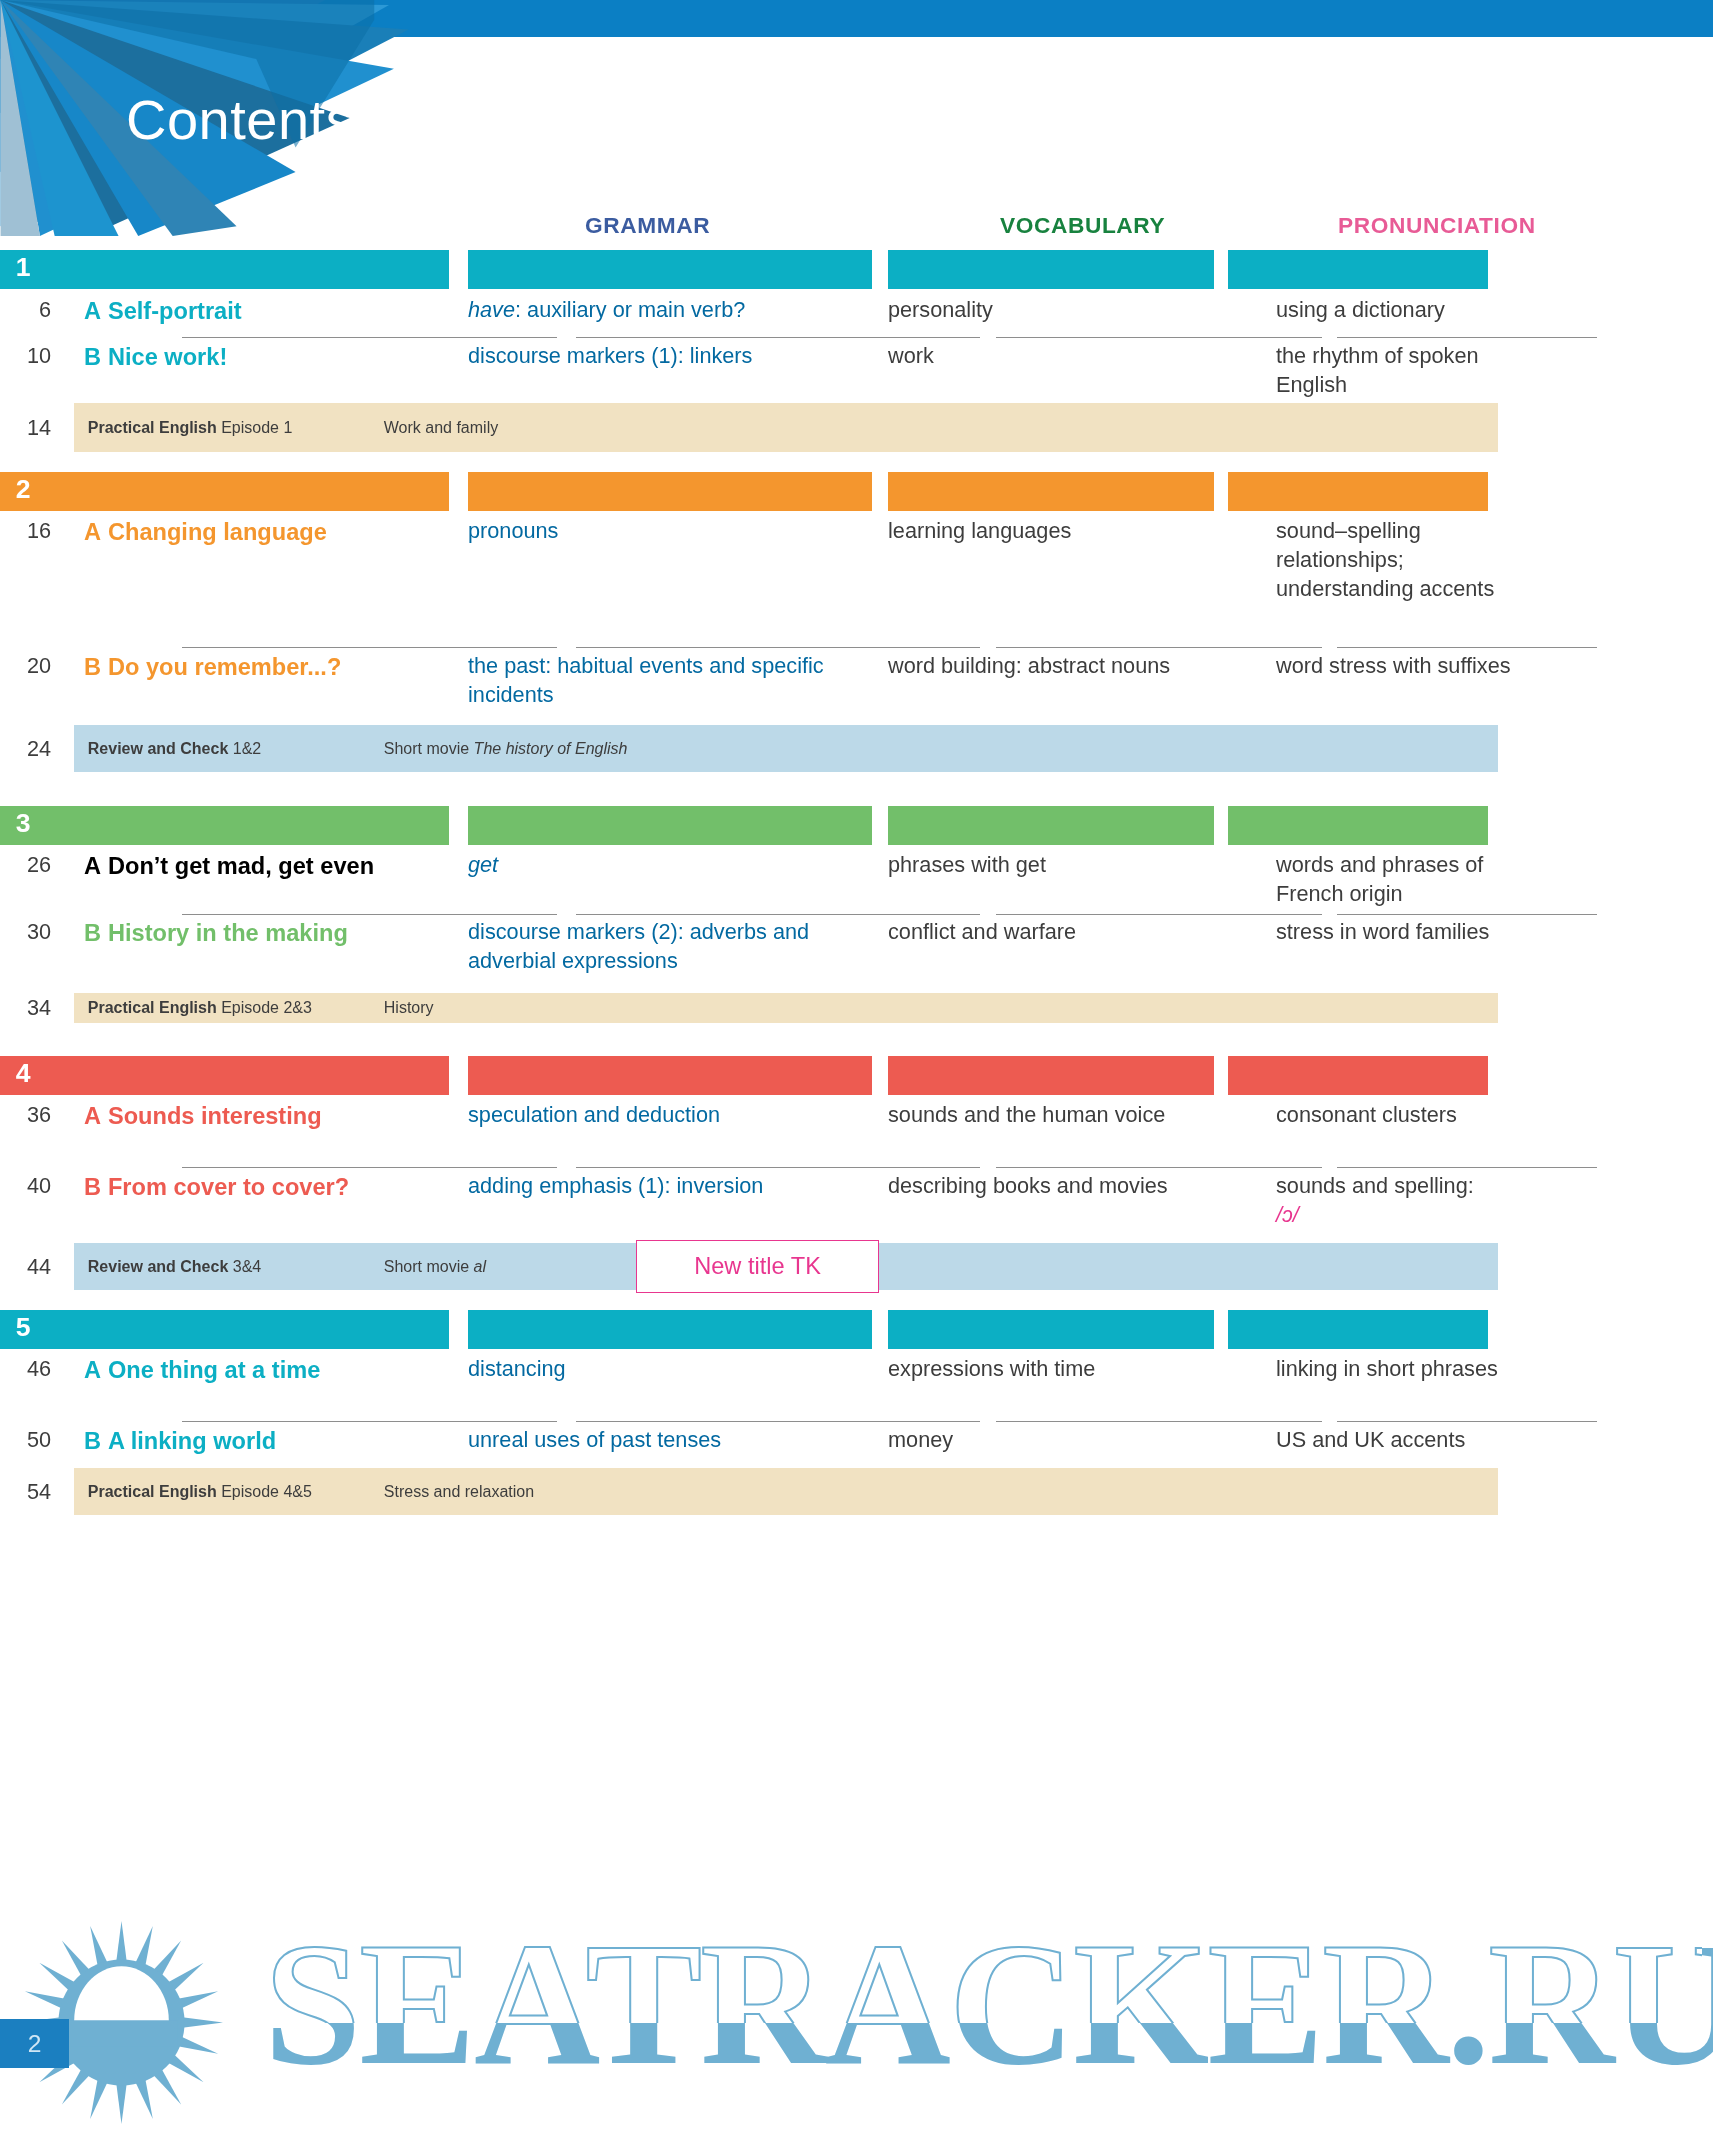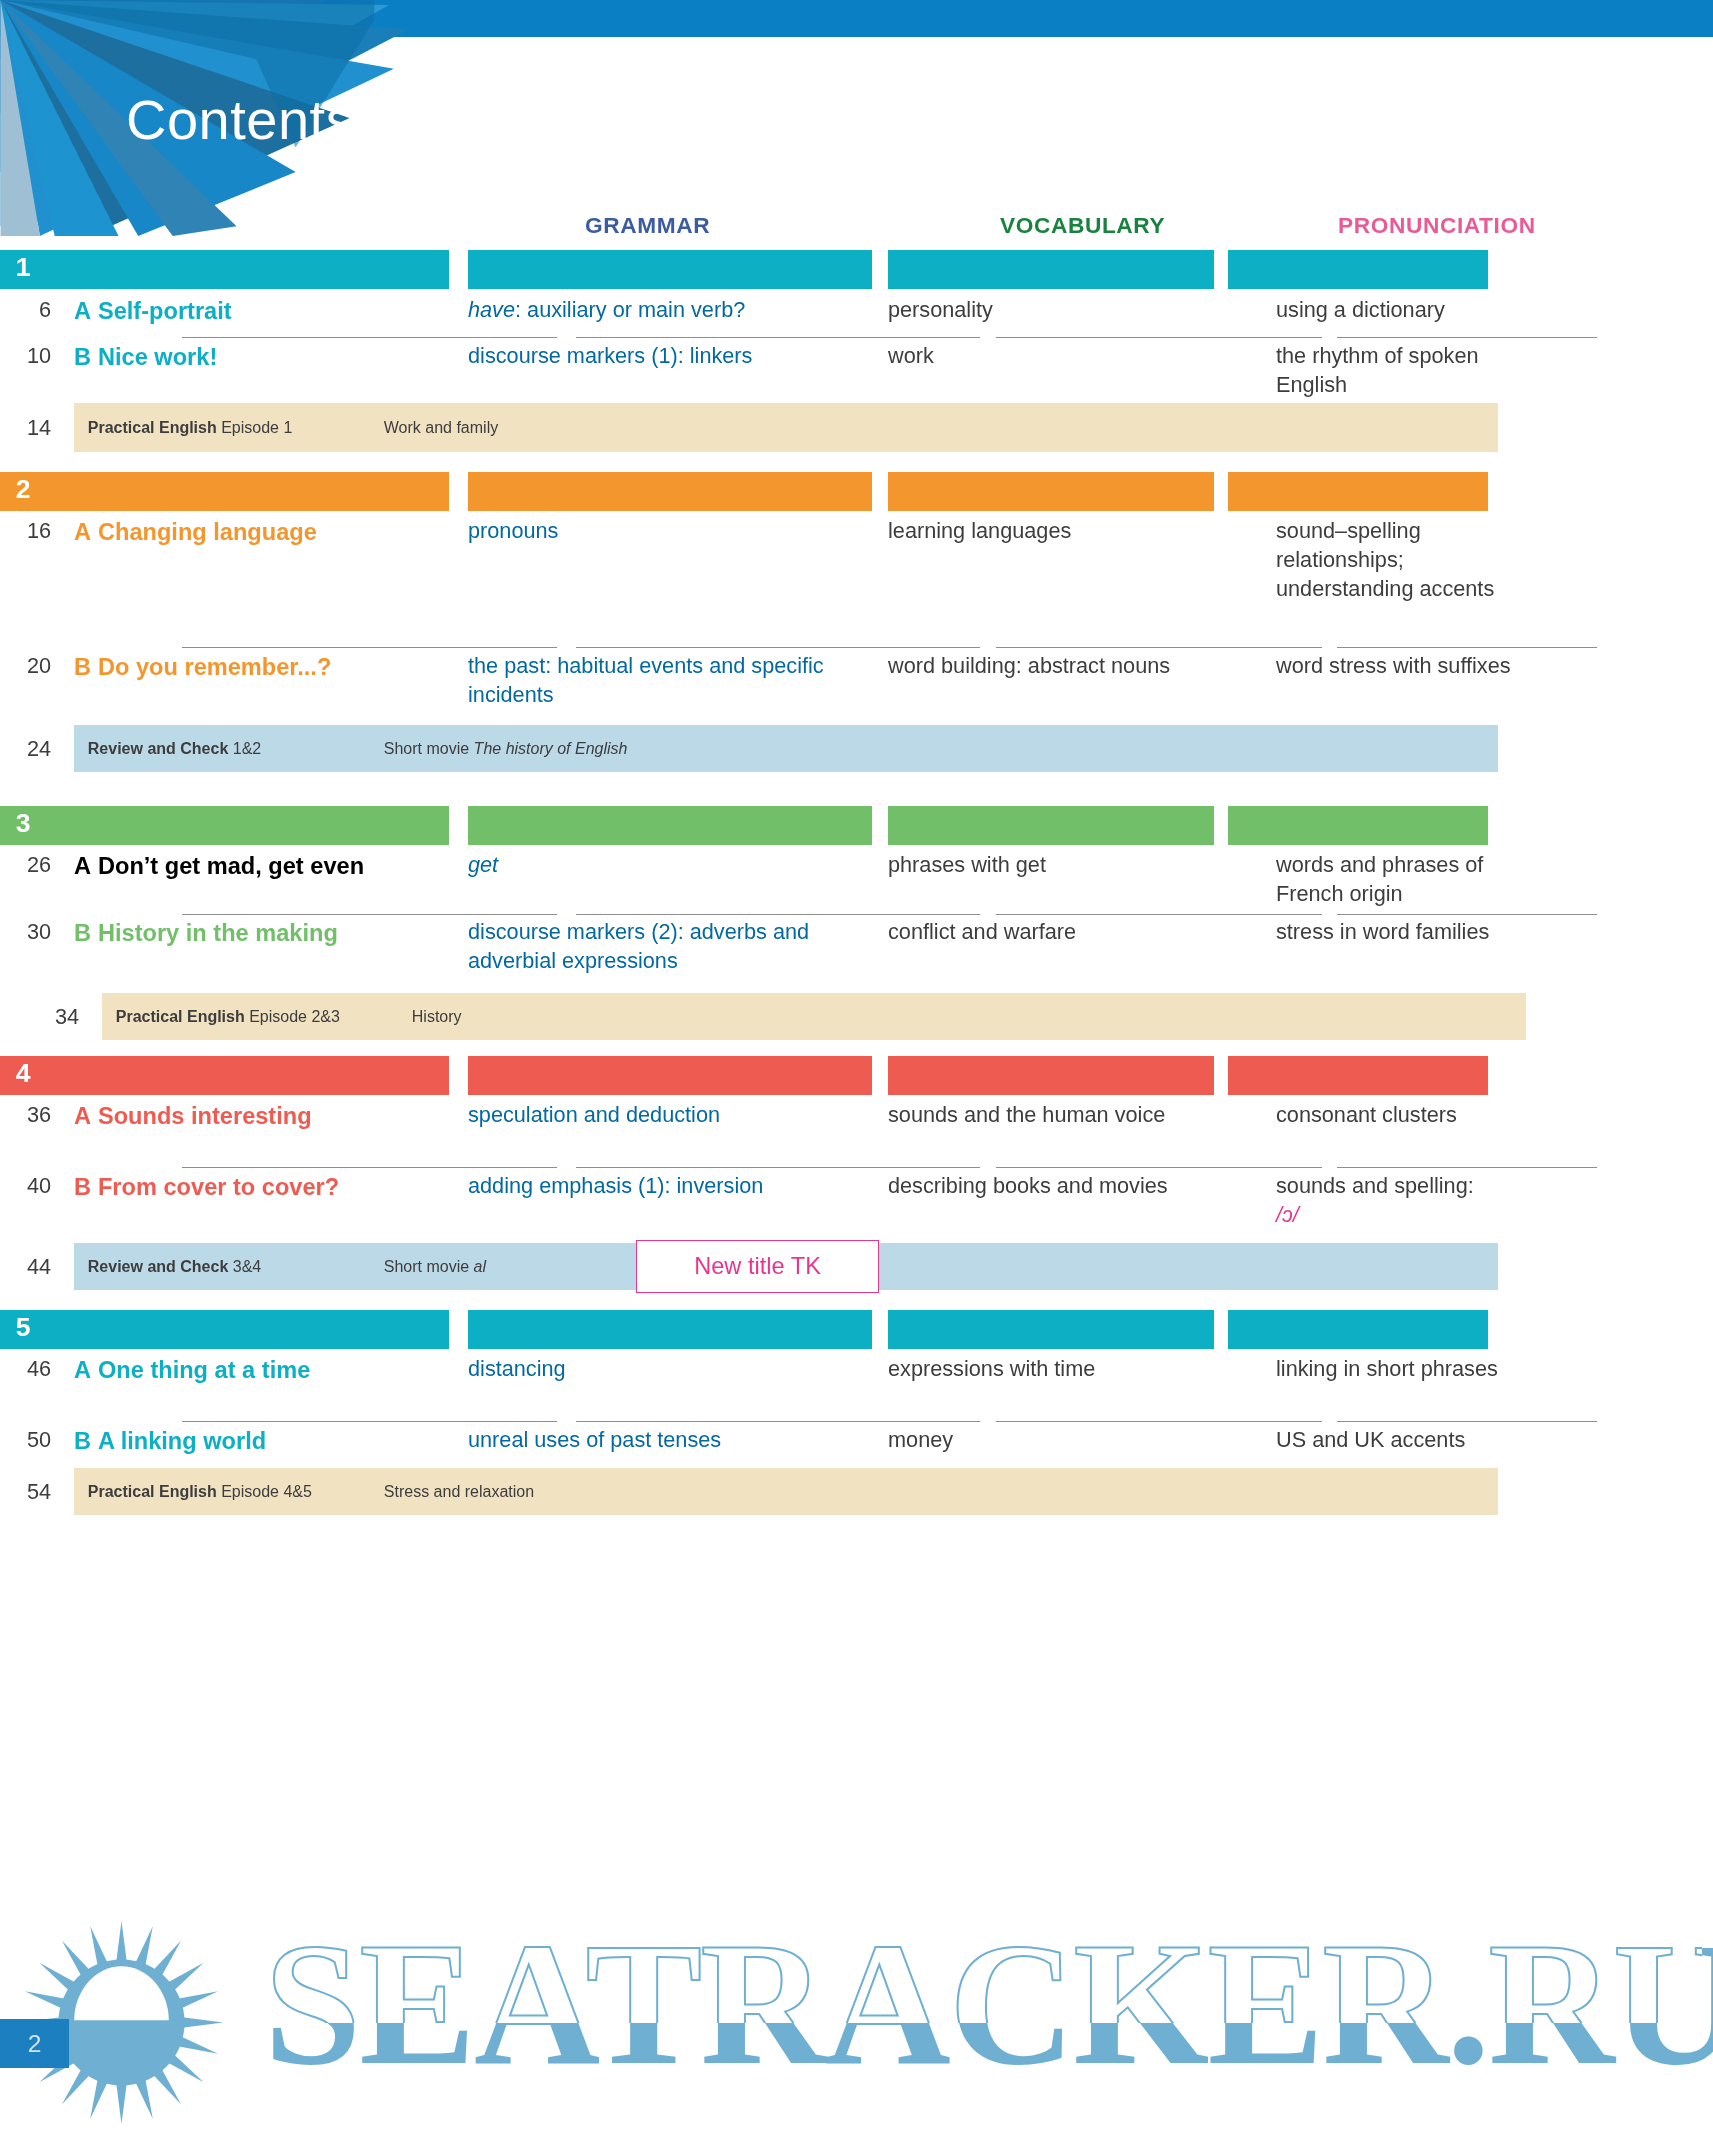--- a/index.html
+++ b/index.html
@@ -32,21 +32,21 @@
   .bar.b1{left:0;width:449px;}
   .bar.b2{left:468px;width:404px;}
   .bar.b3{left:888px;width:326px;}
   .bar.b4{left:1228px;width:260px;}
   .bar-num{position:absolute;left:15.8px;top:2px;color:#fff;font-size:26.6px;font-weight:700;}
 
   
   .lesson{position:absolute;left:0;width:1488px;}
   .cell{position:absolute;font-size:21.7px;line-height:1.33;color:#3d3d3d;}
   .c-page{left:0;width:51px;text-align:right;color:#3d3d3d;font-size:21.7px;}
-  .c-title{left:74px;width:375px;font-weight:700;font-size:23.6px;}
+  .c-title{left:84px;width:375px;font-weight:700;font-size:23.6px;}
   .c-title .let{font-weight:700;margin-right:6.9px;}
   .c-gram{left:468px;width:394px;color:#0369a1;}
   .c-voc{left:888px;width:317px;color:#3d3d3d;}
   .c-pron{left:1276px;width:254px;color:#3d3d3d;}
 
   .rule{position:absolute;height:1px;background:#8e8e8e;}
   .rule.r1{left:74px;width:375px;}
   .rule.r2{left:468px;width:404px;}
   .rule.r3{left:888px;width:326px;}
   .rule.r4{left:1228px;width:260px;}
@@ -190,21 +190,21 @@
         <div class="cell c-voc">phrases with get</div>
         <div class="cell c-pron">words and phrases of French origin</div>
       </div>
       <div class="lesson" style="top: 918px;">
         <div class="cell c-page">30</div>
         <div class="cell c-title" style="color:#72bf6a"><span class="let">B</span><span>History in the making</span></div>
         <div class="cell c-gram">discourse markers (2): adverbs and adverbial expressions</div>
         <div class="cell c-voc">conflict and warfare</div>
         <div class="cell c-pron">stress in word families</div>
       </div>
-      <div class="fullrow pe" style="top: 993px; height: 47px; margin-left: 28px;">
+      <div class="fullrow pe" style="top: 993px; height: 30px;">
         <span class="pagenum">34</span>
         <span class="lbl" style="padding-left:13.8px;min-width:296px"><b>Practical English</b> Episode 2&amp;3</span>
         <span class="lbl">History</span>
       </div>
       <div class="bar-row" style="top: 1056px;">
         <div class="bar b1" style="background:#ed5b51">
           <span class="bar-num">4</span>
         </div>
         <div class="bar b2" style="background:#ed5b51"></div>
         <div class="bar b3" style="background:#ed5b51"></div>

